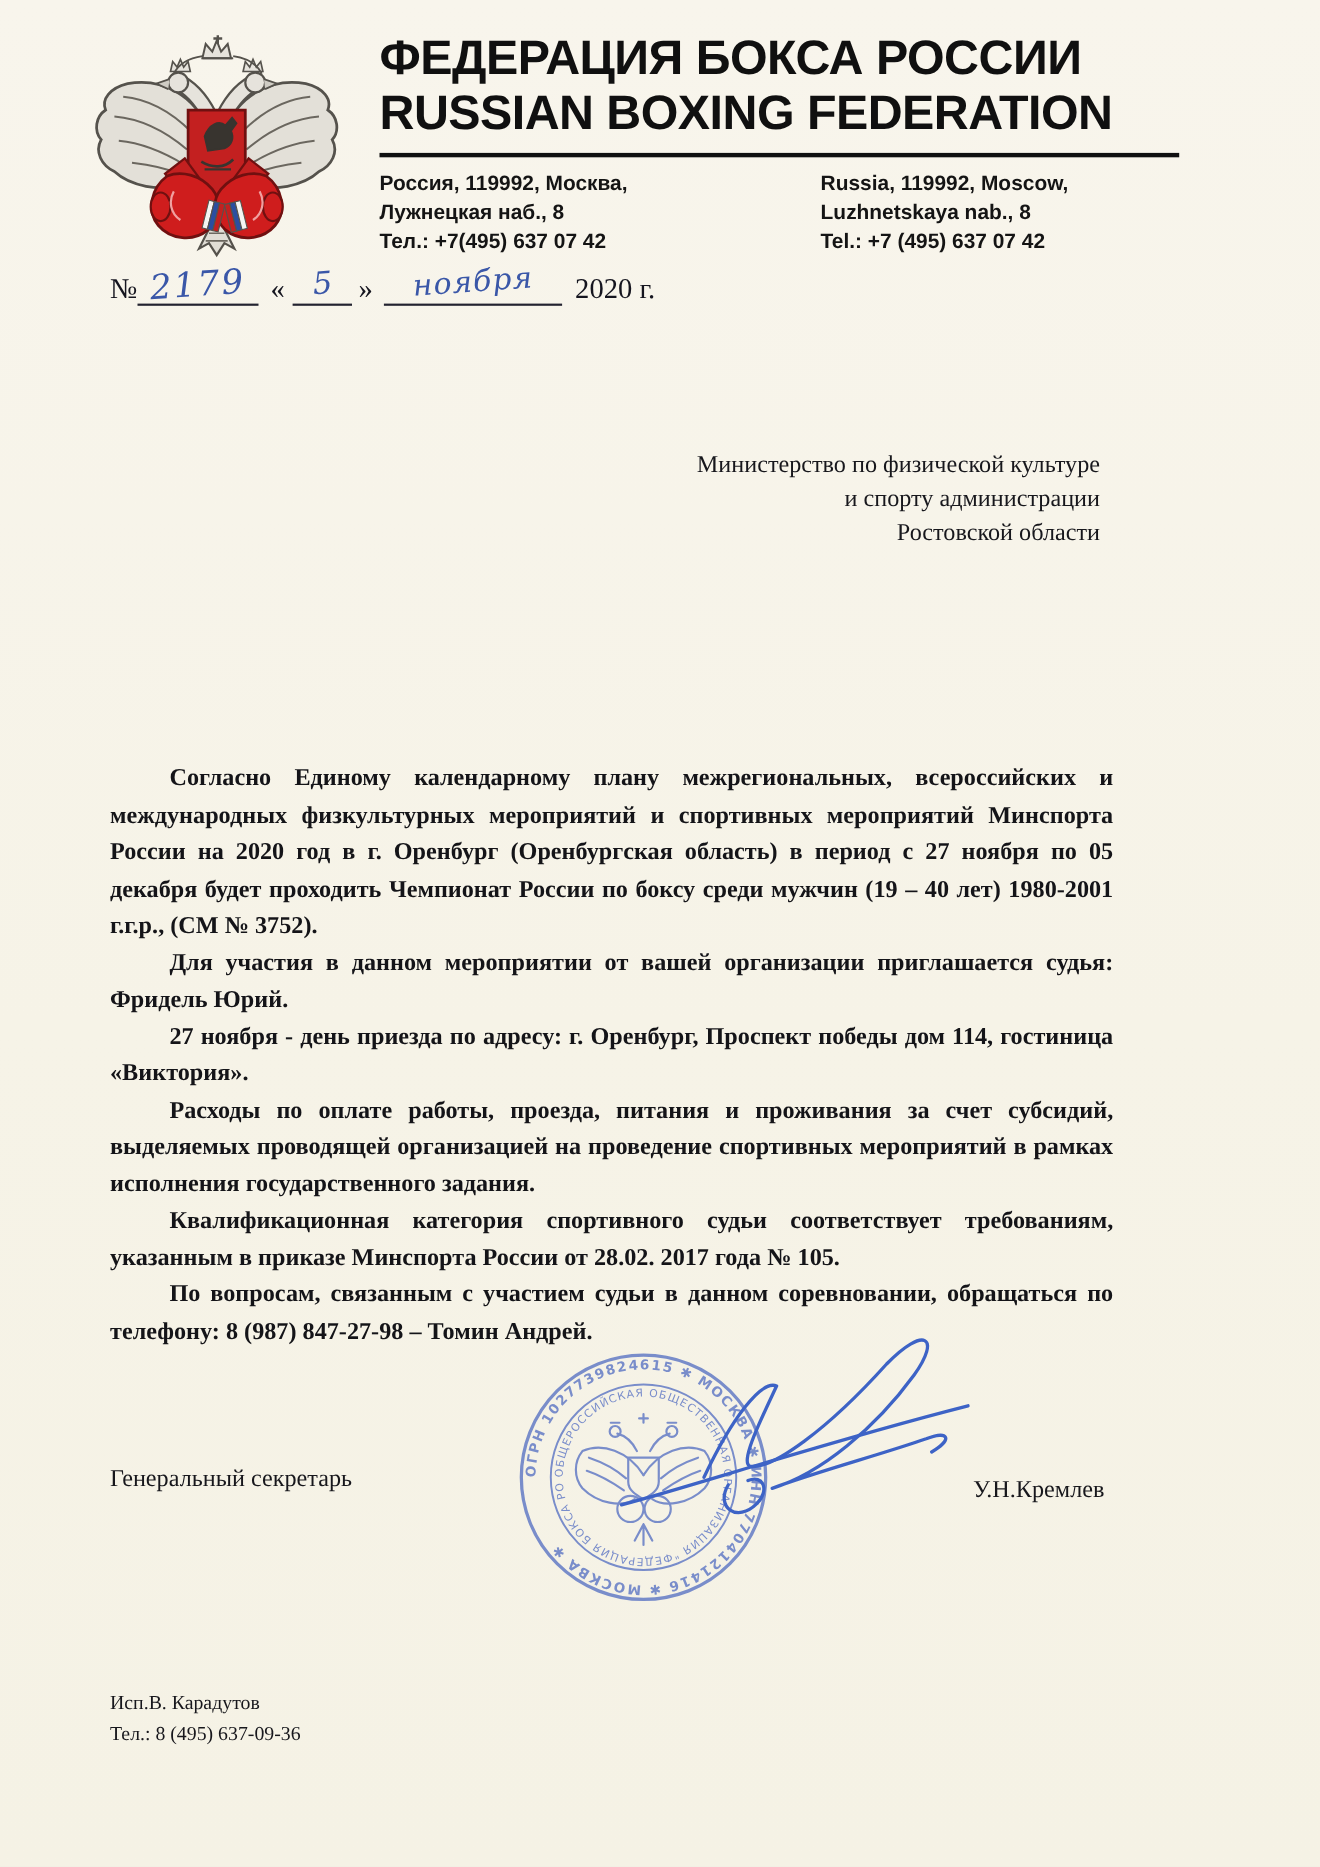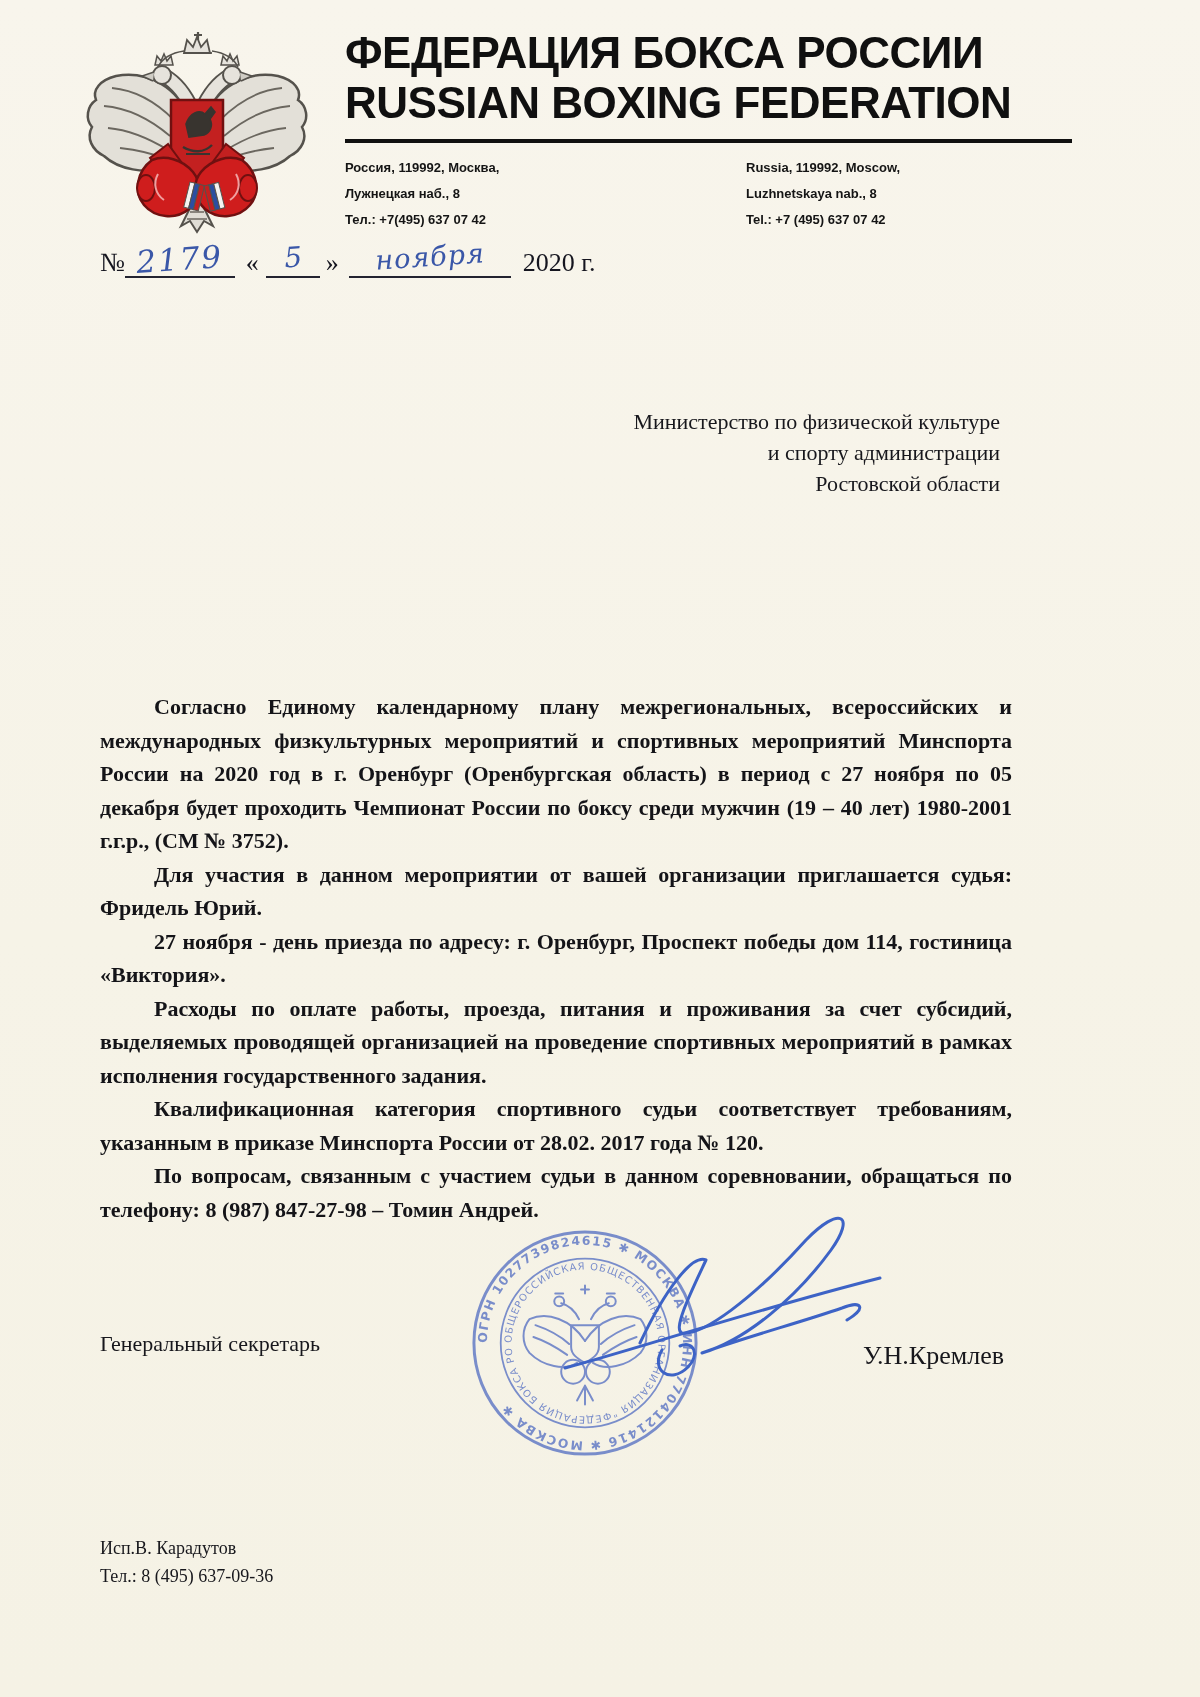--- a/index.html
+++ b/index.html
@@ -10,21 +10,21 @@
     font-family:"Liberation Serif",serif;color:#1c1c1c;overflow:hidden;
   }
   
   .logo{position:absolute;left:82px;top:26px;width:230px;height:214px;}
   .masthead{position:absolute;left:345px;top:28px;width:730px;}
   .mast-ru,.mast-en{font-family:"Liberation Sans",sans-serif;font-weight:700;
     font-size:44px;line-height:50px;color:#101010;letter-spacing:-.5px;white-space:nowrap;}
   .mast-rule{height:4px;background:#101010;margin-top:11px;width:727px;}
   .addr{position:relative;margin-top:12px;height:84px;}
   .addr-col{font-family:"Liberation Sans",sans-serif;font-weight:700;
-    font-size:13px;line-height:26px;color:#141414;}
+    font-size:19px;line-height:26px;color:#141414;}
   .addr-en{position:absolute;left:401px;top:0;}
   
   .refline{position:absolute;left:100px;top:238px;display:flex;align-items:flex-end;
     font-size:26px;color:#15151f;}
   .slot{border-bottom:2px solid #232330;text-align:center;height:38px;position:relative;}
   .slot-number{width:110px;}
   .slot-day{width:54px;}
   .slot-month{width:162px;}
   .hw{font-family:"DejaVu Serif",serif;font-style:italic;color:#3a57a8;
     display:inline-block;transform:rotate(-4deg) translateY(3px);}
@@ -36,21 +36,21 @@
   .year{margin-left:12px;white-space:nowrap;}
   
   .recipient{position:absolute;right:200px;top:406px;text-align:right;
     font-size:22px;line-height:31px;color:#17171c;}
   
   .body-text{position:absolute;left:100px;top:690px;width:912px;
     font-size:22px;line-height:33.5px;text-align:justify;color:#141418;font-weight:bold;}
   .body-text p{margin:0;text-indent:54px;}
   
   .sig-title{position:absolute;left:100px;top:1331px;font-size:22px;color:#17171c;}
-  .sig-name{position:absolute;right:196px;top:1341px;font-size:26px;color:#17171c;}
+  .sig-name{position:absolute;right:196px;top:1341px;font-size:22px;color:#17171c;}
   .stamp{position:absolute;left:466px;top:1224px;width:238px;height:238px;opacity:.8;}
   .autograph{position:absolute;left:540px;top:1178px;width:370px;height:300px;}
   
   .footer{position:absolute;left:100px;top:1534px;font-size:18px;line-height:28px;color:#17171c;}
 </style>
 </head>
 <body>
 
 <div class="page">
 
@@ -147,21 +147,21 @@
     <div>Министерство по физической культуре</div>
     <div>и спорту администрации</div>
     <div>Ростовской области</div>
   </div>
 
   <div class="body-text">
     <p>Согласно Единому календарному плану межрегиональных, всероссийских и международных физкультурных мероприятий и спортивных мероприятий Минспорта России на 2020 год в г. Оренбург (Оренбургская область) в период с 27 ноября по 05 декабря будет проходить Чемпионат России по боксу среди мужчин (19 – 40 лет) 1980-2001 г.г.р., (СМ № 3752).</p>
     <p>Для участия в данном мероприятии от вашей организации приглашается судья: Фридель Юрий.</p>
     <p>27 ноября - день приезда по адресу: г. Оренбург, Проспект победы дом 114, гостиница «Виктория».</p>
     <p>Расходы по оплате работы, проезда, питания и проживания за счет субсидий, выделяемых проводящей организацией на проведение спортивных мероприятий в рамках исполнения государственного задания.</p>
-    <p>Квалификационная категория спортивного судьи соответствует требованиям, указанным в приказе Минспорта России от 28.02. 2017 года № 120.</p>
+    <p>Квалификационная категория спортивного судьи соответствует требованиям, указанным в приказе Минспорта России от 28.02. 2017 года № 105.</p>
     <p>По вопросам, связанным с участием судьи в данном соревновании, обращаться по телефону: 8 (987) 847-27-98 – Томин Андрей.</p>
   </div>
 
   <svg class="stamp" viewBox="0 0 240 240" aria-hidden="true">
     <g fill="none" stroke="#5b74c4">
       <circle cx="120" cy="120" r="112" stroke-width="3"></circle>
       <circle cx="120" cy="120" r="85" stroke-width="1.8"></circle>
     </g>
     <defs>
       <path id="arcOuter" d="M120,120 m-99,0 a99,99 0 1,1 198,0 a99,99 0 1,1 -198,0"></path>

